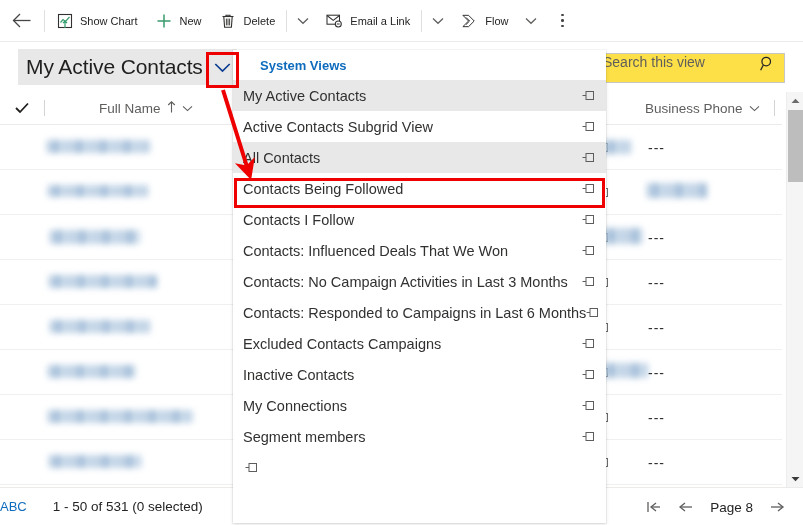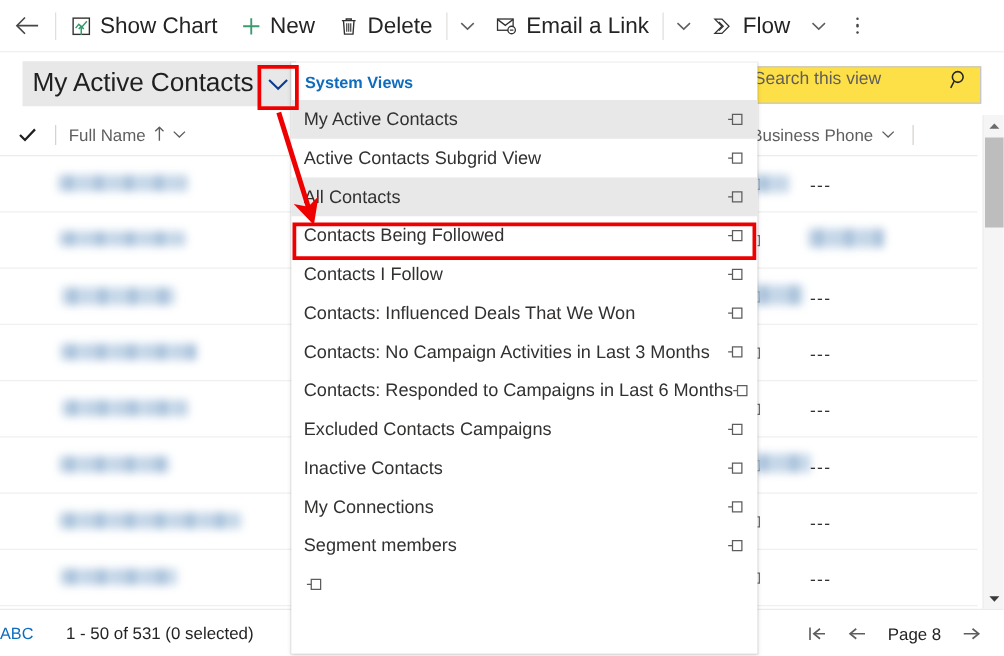--- a/index.html
+++ b/index.html
@@ -19,21 +19,21 @@
     border-bottom: 1px solid #edebe9;
   }
   .cmd-back {
     width: 42px; height: 42px; display:flex; align-items:center; justify-content:center;
     color:#333; font-size:17px;
   }
   .cmd-sep { width:1px; height:22px; background:#e1dfdd; margin:0 2px; }
   .cmd-btn {
     display:flex; align-items:center; gap:7px;
     height:42px; padding:0 9px;
-    font-size:18px; color:#242424; white-space:nowrap;
+    font-size:11px; color:#242424; white-space:nowrap;
   }
   .cmd-btn .ic { display:flex; align-items:center; justify-content:center; width:17px; height:17px; }
   .cmd-chev {
     width:28px; height:42px; display:flex; align-items:center; justify-content:center;
     color:#605e5c; font-size:11px;
   }
   .cmd-ellipsis {
     width:34px; height:42px; display:flex; align-items:center; justify-content:center;
     color:#484644; font-size:17px; letter-spacing:0; line-height:5px;
   }
@@ -72,21 +72,21 @@
   .grid { position:absolute; left:0; top:92px; width:803px; height:395px; background:#fff; }
   .grid-head {
     position:absolute; left:0; top:0; width:782px; height:33px;
     display:flex; align-items:center;
     border-bottom:1px solid #edebe9;
     font-size:13.5px; color:#605e5c;
   }
   .hcheck { width:44px; display:flex; align-items:center; justify-content:center; color:#201f1e; font-size:14px; font-weight:bold;}
   .hsep { width:1px; height:16px; background:#d6d4d2; }
   .hcol { display:flex; align-items:center; gap:6px; padding-left:10px; height:33px; }
-  .hcol .lbl { font-size:13.5px; color:#605e5c; }
+  .hcol .lbl { font-size:13.5px; color:#605e5c;margin-left:44px; }
   .hcol .arr { font-size:12px; color:#605e5c; }
   .hcol .cv  { font-size:10px; color:#605e5c; }
 
   .rows { position:absolute; left:0; top:33px; width:782px; }
   .row { position:relative; height:45px; border-bottom:1px solid #f1f0ef; }
   .blur {
     position:absolute; border-radius:2px;
     filter: blur(3.2px);
     background: repeating-linear-gradient(90deg,
       #9bb7d4 0px, #c6d7e8 5px, #7fa3c8 9px, #dce8f2 14px, #a8c2dd 19px, #e8f0f7 24px);
@@ -119,21 +119,21 @@
   .pager .plabel { font-size:13.5px; color:#242424; }
 
   
   .flyout {
     position:absolute; left:233px; top:50px; width:373px; height:473px;
     background:#ffffff;
     box-shadow: 0 1.6px 3.6px rgba(0,0,0,.13), 0 0.3px 0.9px rgba(0,0,0,.10), 0 0 0 1px rgba(0,0,0,.04);
     z-index: 40;
   }
   .fly-head {
-    height:30px; display:flex; align-items:center; padding-left:11px;
+    height:30px; display:flex; align-items:center; padding-left:27px;
     font-size:13px; font-weight:bold; color:#0f6cbd;
   }
   .fly-item {
     position:relative; height:31px; display:flex; align-items:center;
     padding-left:10px; padding-right:10px;
     font-size:14.5px; color:#323130;
   }
   .fly-item.sel { background:#e8e8e8; }
   .fly-item .txt { flex:1; white-space:nowrap; }
   .fly-item .pin { width:16px; display:flex; align-items:center; justify-content:center; }

